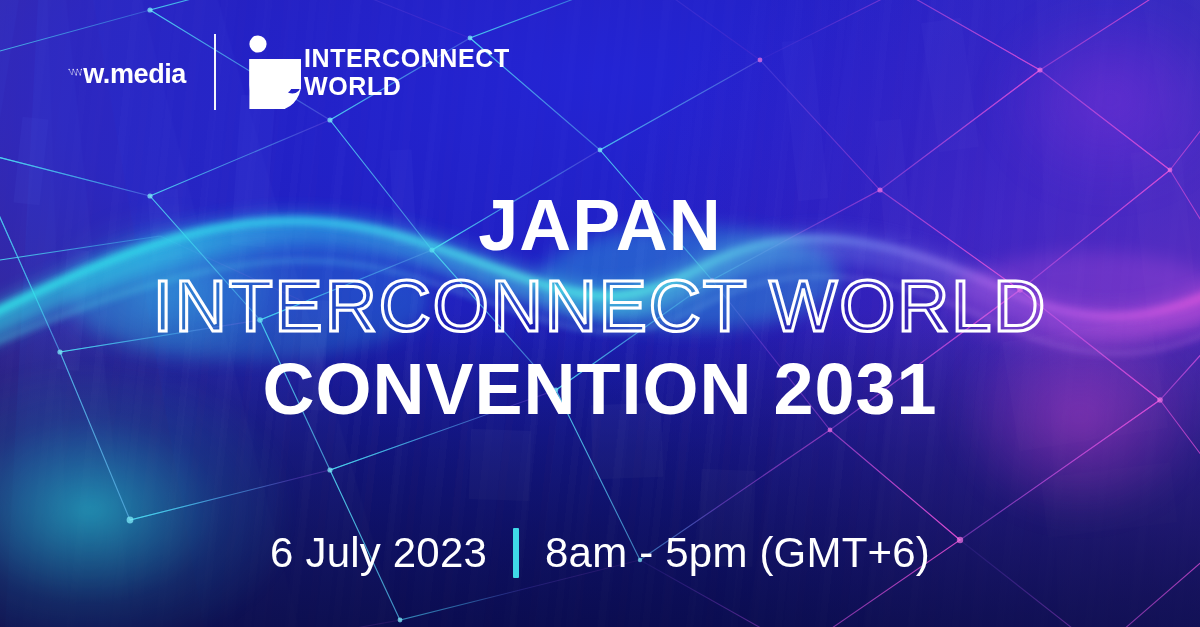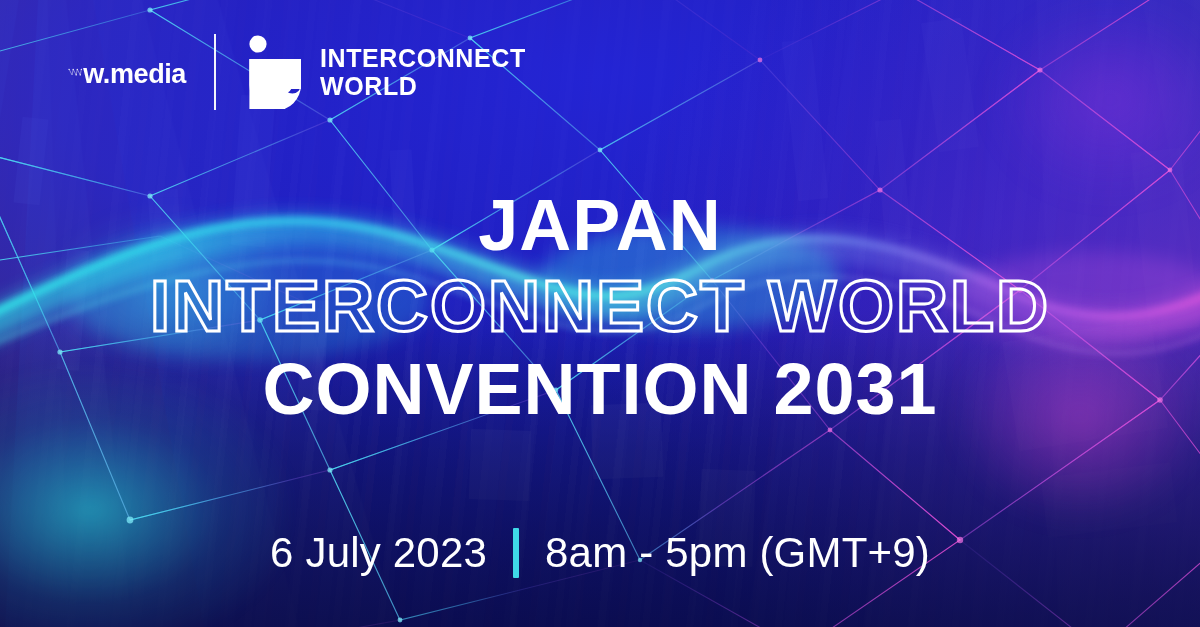--- a/index.html
+++ b/index.html
@@ -157,21 +157,21 @@
     line-height: 1;
     margin-top: 4px;
   }
   .logo-divider {
     width: 2px;
     height: 76px;
     background: #ffffff;
     margin: 0 30px 0 28px;
     opacity: .95;
   }
-  .iw-logo { display: flex; align-items: center; gap: 16px; }
+  .iw-logo { display: flex; align-items: center; }
   .iw-mark { width: 58px; height: 74px; display: block; }
   .iw-text {
     color: #ffffff;
     font-weight: bold;
     font-size: 25px;
     line-height: 1.12;
     letter-spacing: 0.6px;
   }
 
   
@@ -182,21 +182,21 @@
     text-align: center;
   }
   .line-japan {
     color: #ffffff;
     font-weight: bold;
     font-size: 72px;
     line-height: 78px;
     letter-spacing: 1px;
   }
   .line-outline {
-    font-weight: bold;
+    font-weight: normal;
     font-size: 72px;
     line-height: 84px;
     letter-spacing: 2px;
     color: transparent;
     -webkit-text-stroke: 3px #ffffff;
     text-stroke: 3px #ffffff;
     paint-order: stroke fill;
   }
   .line-convention {
     color: #ffffff;
@@ -411,17 +411,17 @@
 
     <div class="headline">
       <div class="line-japan">JAPAN</div>
       <div class="line-outline">INTERCONNECT WORLD</div>
       <div class="line-convention">CONVENTION 2031</div>
     </div>
 
     <div class="datetime">
       <span>6 July 2023</span>
       <span class="dt-sep"></span>
-      <span>8am - 5pm (GMT+9)</span>
+      <span>8am - 5pm (GMT+6)</span>
     </div>
 
   </div>
 </div>
 
 </body></html>

